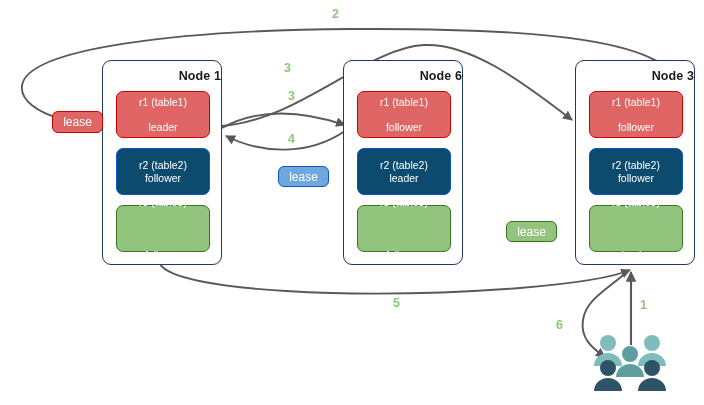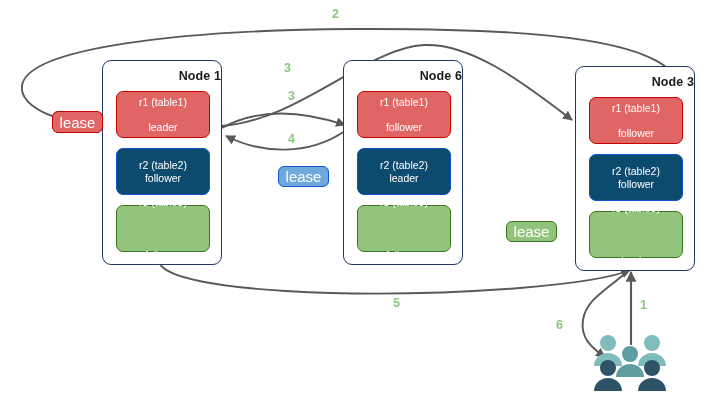--- a/index.html
+++ b/index.html
@@ -53,21 +53,21 @@
   .rep-green{background:#93c47d;border-color:#38761d;gap:40px;}
 
   
   .lease{
     position:absolute;
     box-sizing:border-box;
     border-radius:6px;
     border:1.4px solid;
     display:flex;align-items:center;justify-content:center;
     color:#ffffff;
-    font-size:15px;
+    font-size:12px;
     z-index:4;
   }
   .lease-red  {background:#e06666;border-color:#cc0000;}
   .lease-blue {background:#6fa8dc;border-color:#1155cc;}
   .lease-green{background:#93c47d;border-color:#38761d;}
 
   
   .elabel{
     position:absolute;
     color:#8cc87c;
@@ -132,21 +132,21 @@
     <div class="replica rep-blue" style="top:87px;">
       <span>r2 (table2)</span>
       <span>leader</span>
     </div>
     <div class="replica rep-green" style="top:144px;">
       <span>r3 (table3)</span>
       <span>follower</span>
     </div>
   </div>
 
-  <div class="node" id="node3" style="left:575px;top:66px;width:120px;height:205px;">
+  <div class="node" id="node3" style="left:575px;top:60px;width:120px;height:205px;">
     <div class="node-title">Node 3</div>
     <div class="replica rep-red" style="top:30px;">
       <span>r1 (table1)</span>
       <span>follower</span>
     </div>
     <div class="replica rep-blue" style="top:87px;">
       <span>r2 (table2)</span>
       <span>follower</span>
     </div>
     <div class="replica rep-green" style="top:144px;">

